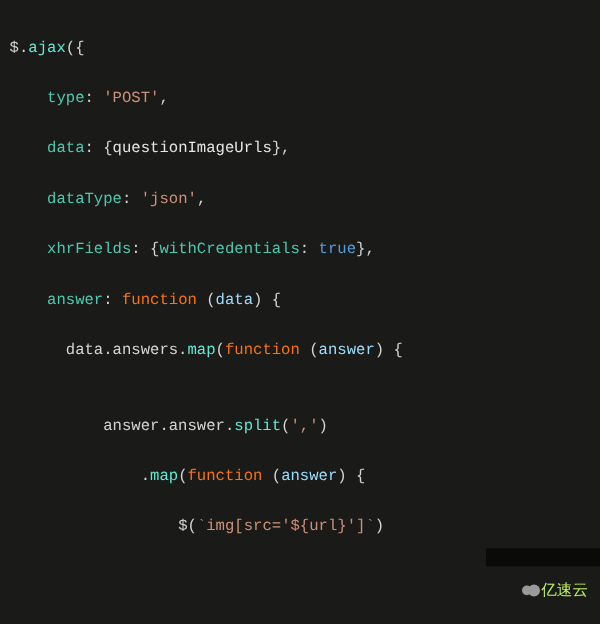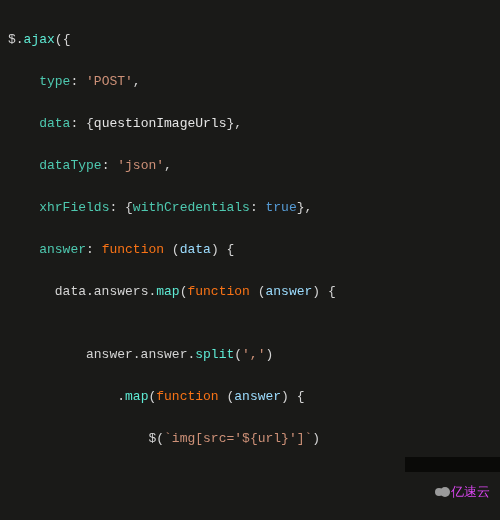--- a/index.html
+++ b/index.html
@@ -27,21 +27,21 @@
     .var { color: #e5e5e5; }
     .bool { color: #569cd6; }
     .const-kw { color: #c586c0; }
     .prop { color: #4ec9b0; }
 
     .watermark {
       position: absolute;
       bottom: 18px;
       right: 10px;
       font-size: 13px;
-      color: #d946ef;
+      color: #bef264;
       font-family: Arial, sans-serif;
       display: flex;
       align-items: center;
       gap: 0;
     }
     .watermark-cloud {
       width: 18px;
       height: 12px;
       position: relative;
     }

